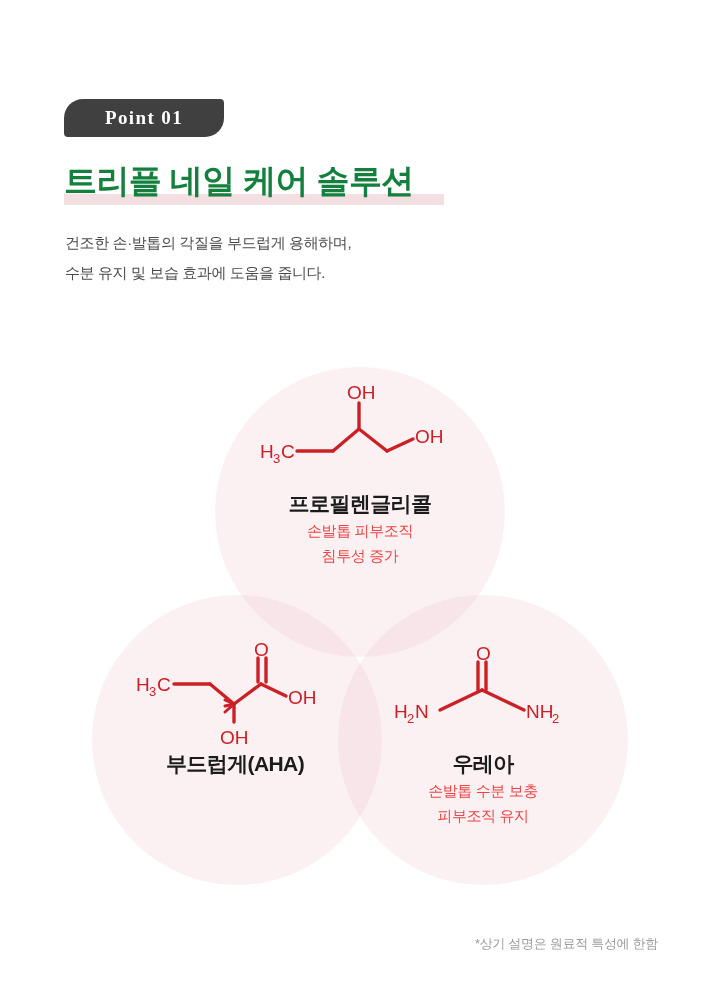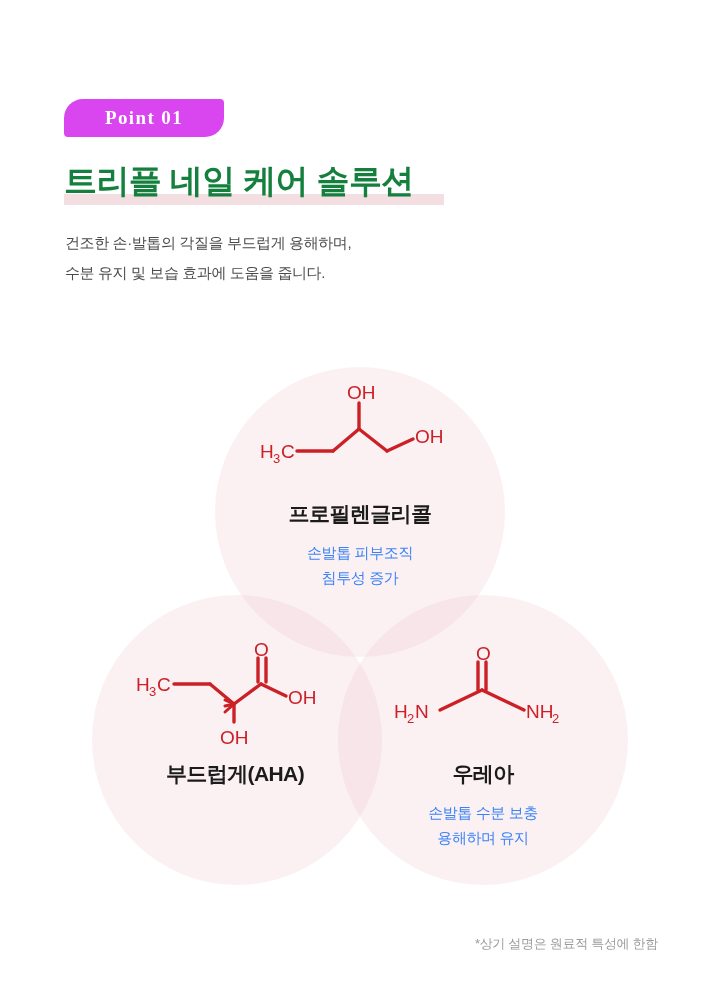--- a/index.html
+++ b/index.html
@@ -19,21 +19,21 @@
     inset: 0;
   }
 
   
   .point-badge {
     position: absolute;
     left: 64px;
     top: 99px;
     width: 160px;
     height: 38px;
-    background: #d946ef;
+    background: #404040;
     border-radius: 19px 4px 19px 4px;
     display: flex;
     align-items: center;
     justify-content: center;
   }
   .point-badge-label {
     color: #ffffff;
     font-family: "Liberation Serif", serif;
     font-weight: bold;
     font-size: 19px;
@@ -110,26 +110,25 @@
     height: 110px;
     display: flex;
     align-items: center;
     justify-content: center;
   }
   .item-title {
     font-size: 21px;
     font-weight: bold;
     color: #1b1b1b;
     letter-spacing: -0.6px;
-    margin-top: 10px;
+    margin-top: 0;
   }
   .item-desc {
-    margin-top: 12px;
     font-size: 15px;
-    color: #3b82f6;
+    color: #ef4444;
     line-height: 25px;
     letter-spacing: -0.4px;
   }
 
   
   .footnote {
     position: absolute;
     right: 62px;
     top: 935px;
     font-size: 13px;
@@ -234,21 +233,21 @@
             <text x="37" y="78">N</text>
             <text x="98" y="20">O</text>
             <text x="148" y="78">NH</text>
             <text x="174" y="83" font-size="13">2</text>
           </g>
         </svg>
       </div>
       <div class="item-title">우레아</div>
       <div class="item-desc">
         <div>손발톱 수분 보충</div>
-        <div>용해하며 유지</div>
+        <div>피부조직 유지</div>
       </div>
     </div>
 
   </div>
 
   <div class="footnote">*상기 설명은 원료적 특성에 한함</div>
 
 </div>
 
 </body></html>

